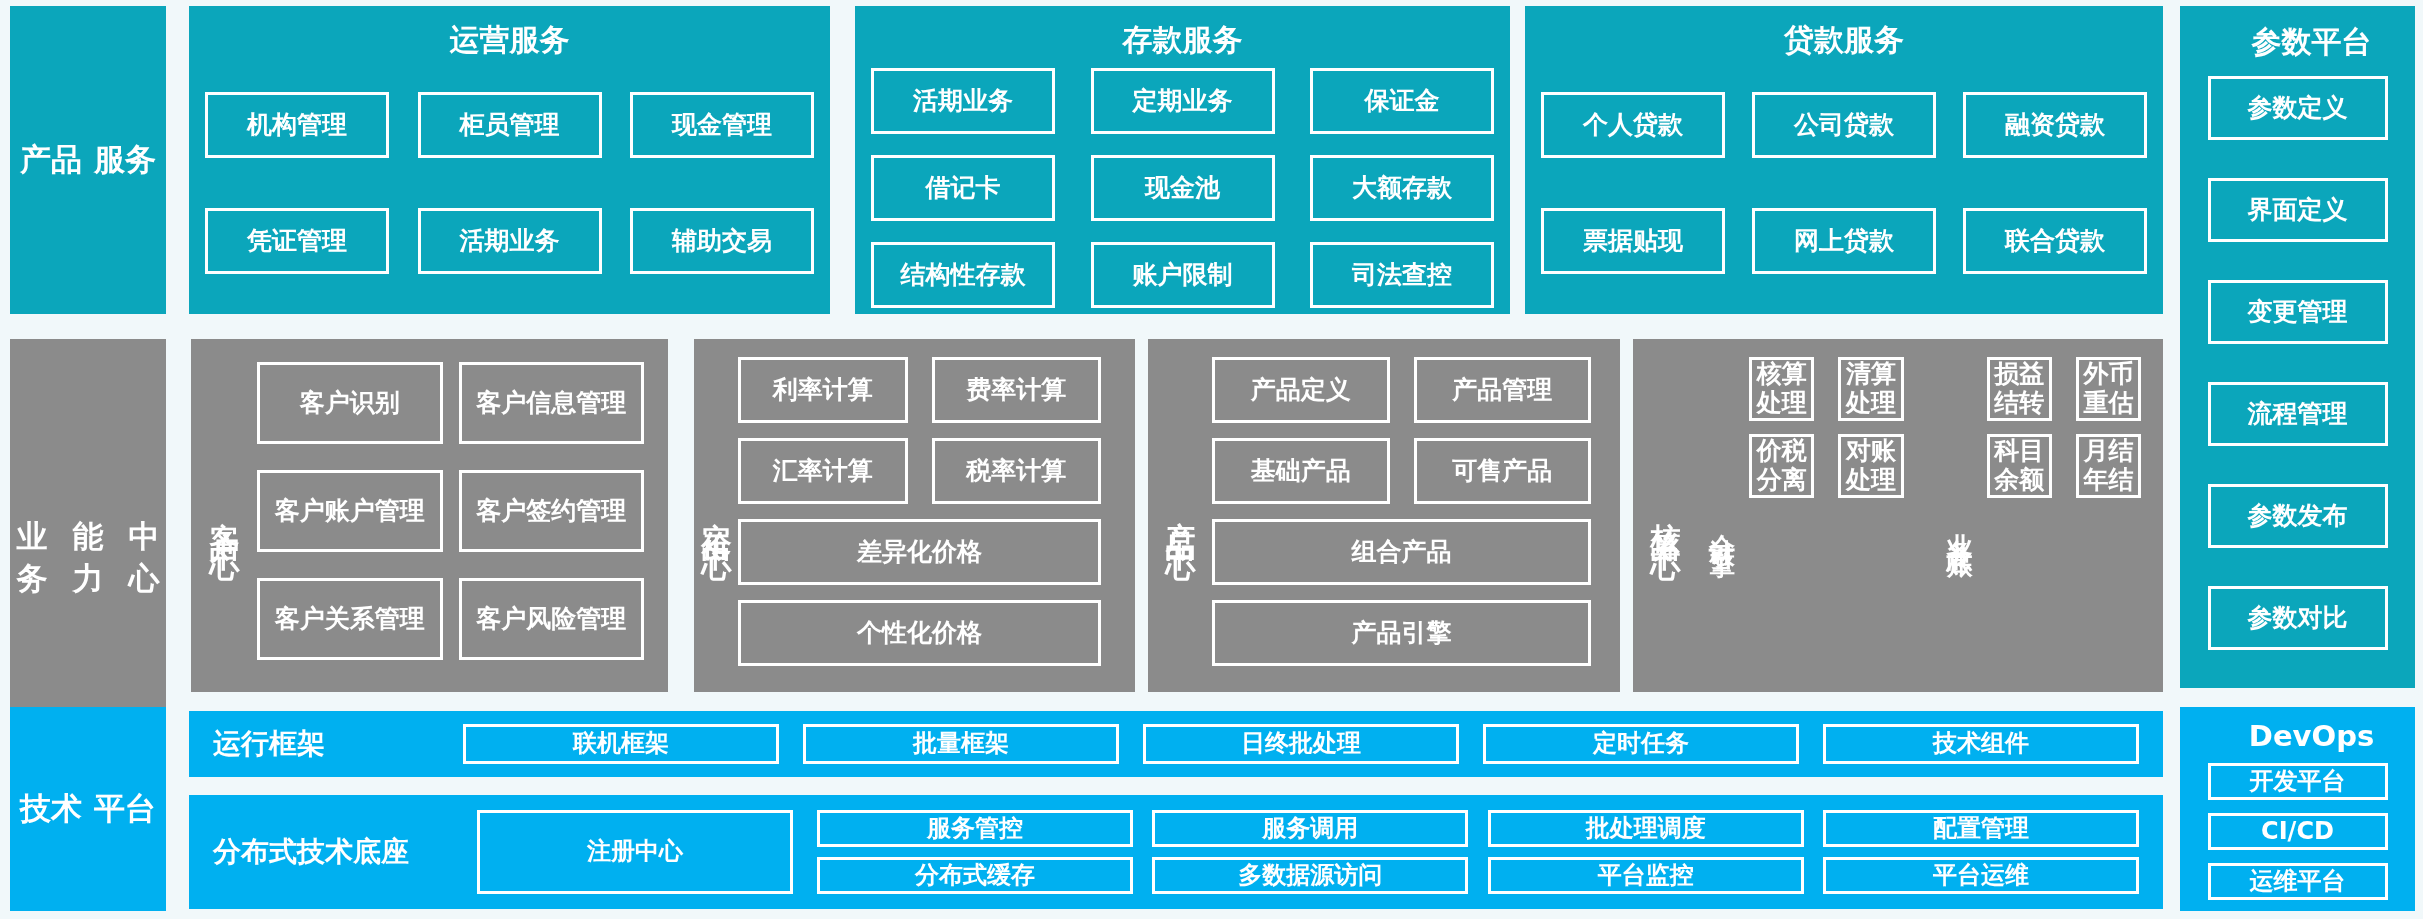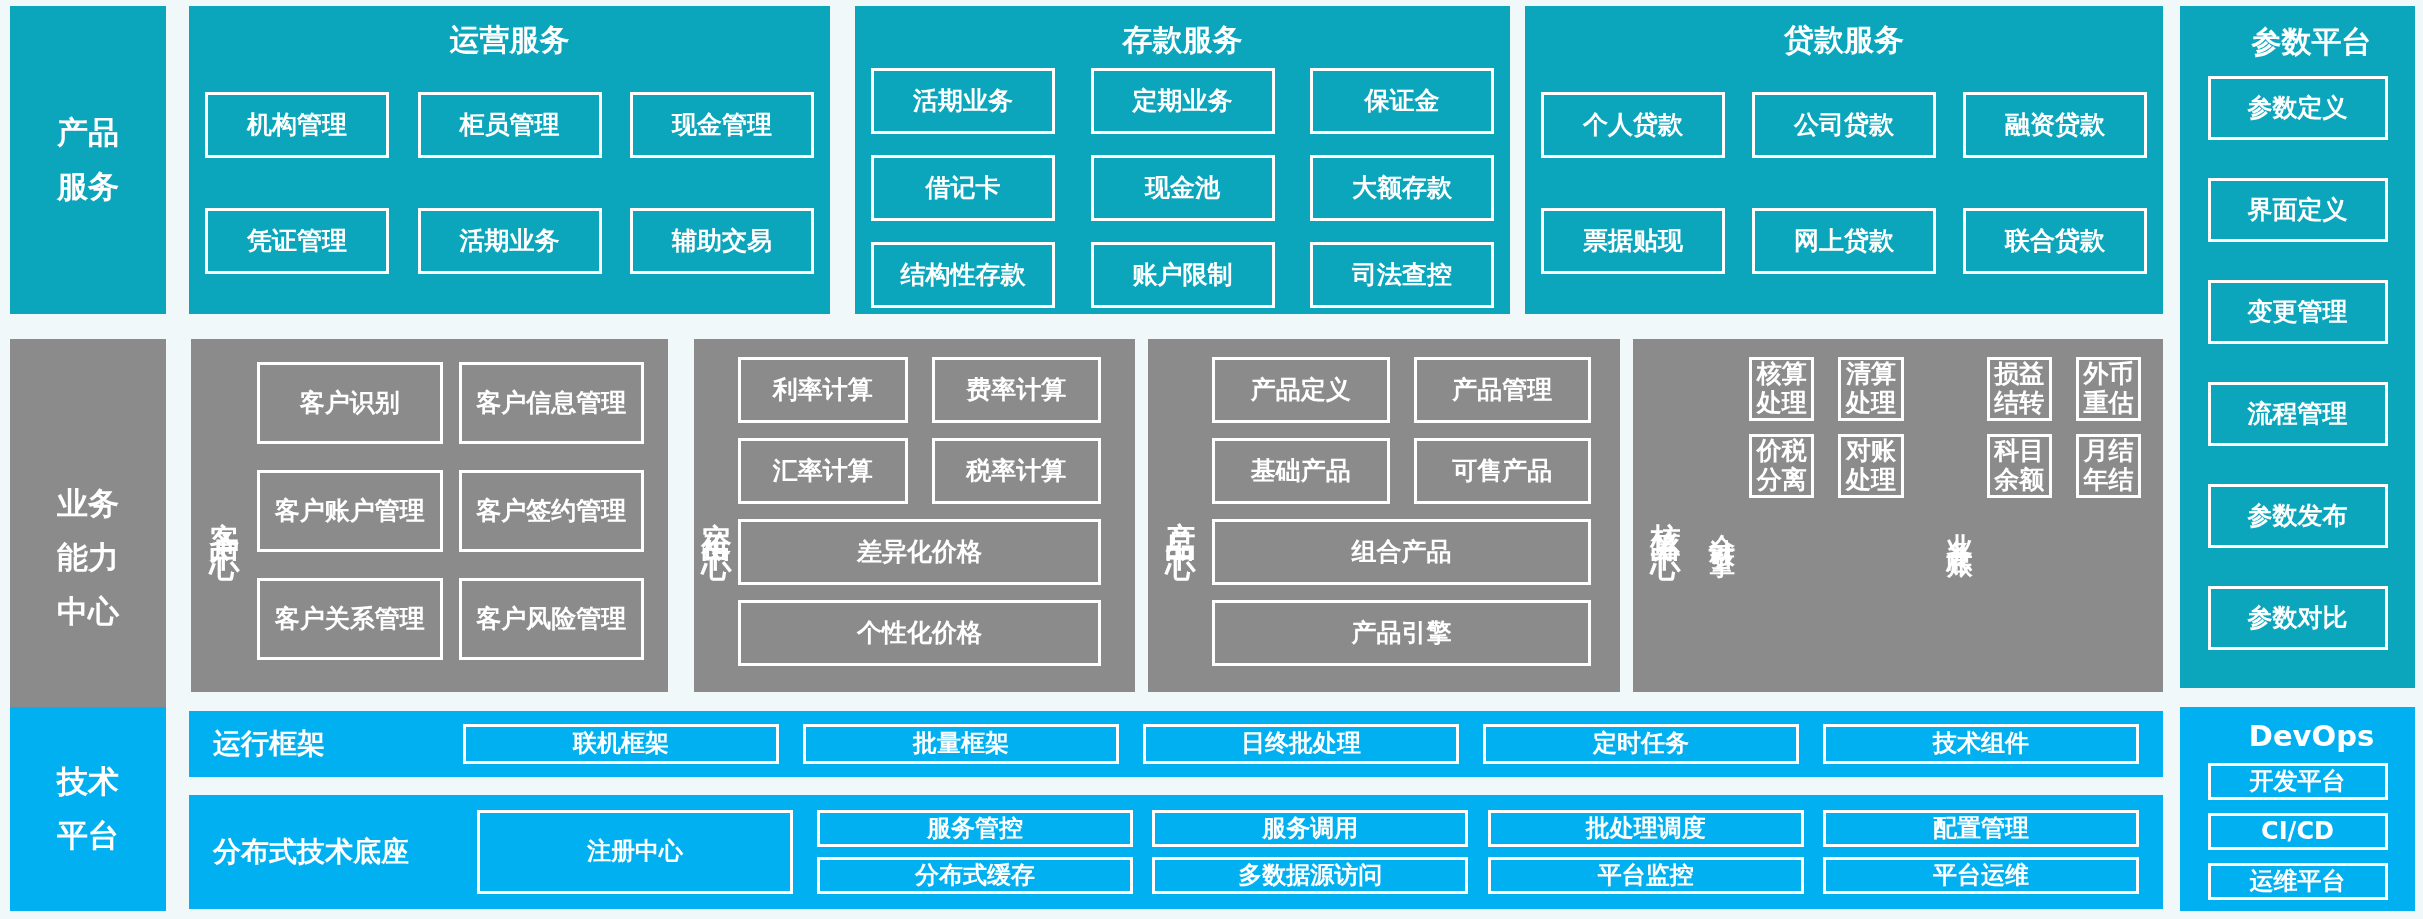--- a/index.html
+++ b/index.html
@@ -8,21 +8,21 @@
   *{box-sizing:border-box; margin:0; padding:0;}
   html,body{background:var(--bg);}
   #canvas{
     position:relative; width:2423px; height:919px; background:var(--bg);
     font-family:"DejaVu Sans","Liberation Sans",sans-serif;
     color:var(--fg); font-weight:bold; overflow:hidden;
   }
   .teal{background:var(--teal);} .gray{background:var(--gray);} .blue{background:var(--blue);}
   .abs{position:absolute;}
   
-  .sidebar{display:flex; flex-direction:column; align-items:center; justify-content:center;
+  .sidebar{display:flex; flex-direction:row; align-items:center; justify-content:center;
            gap:12px; font-size:31px; text-align:center;}
   #sb-products{left:10px; top:6px; width:156px; height:308px;}
   #sb-capability{left:10px; top:339px; width:156px; height:437px;}
   #sb-tech{left:10px; top:707px; width:156px; height:204px;}
   
   .box{border:3px solid var(--fg); display:flex; align-items:center; justify-content:center;
        text-align:center; font-size:25px; line-height:1.15;}
   
   .svc{display:block;}
   #svc-ops {left:189px;  top:6px; width:641px; height:308px;}

